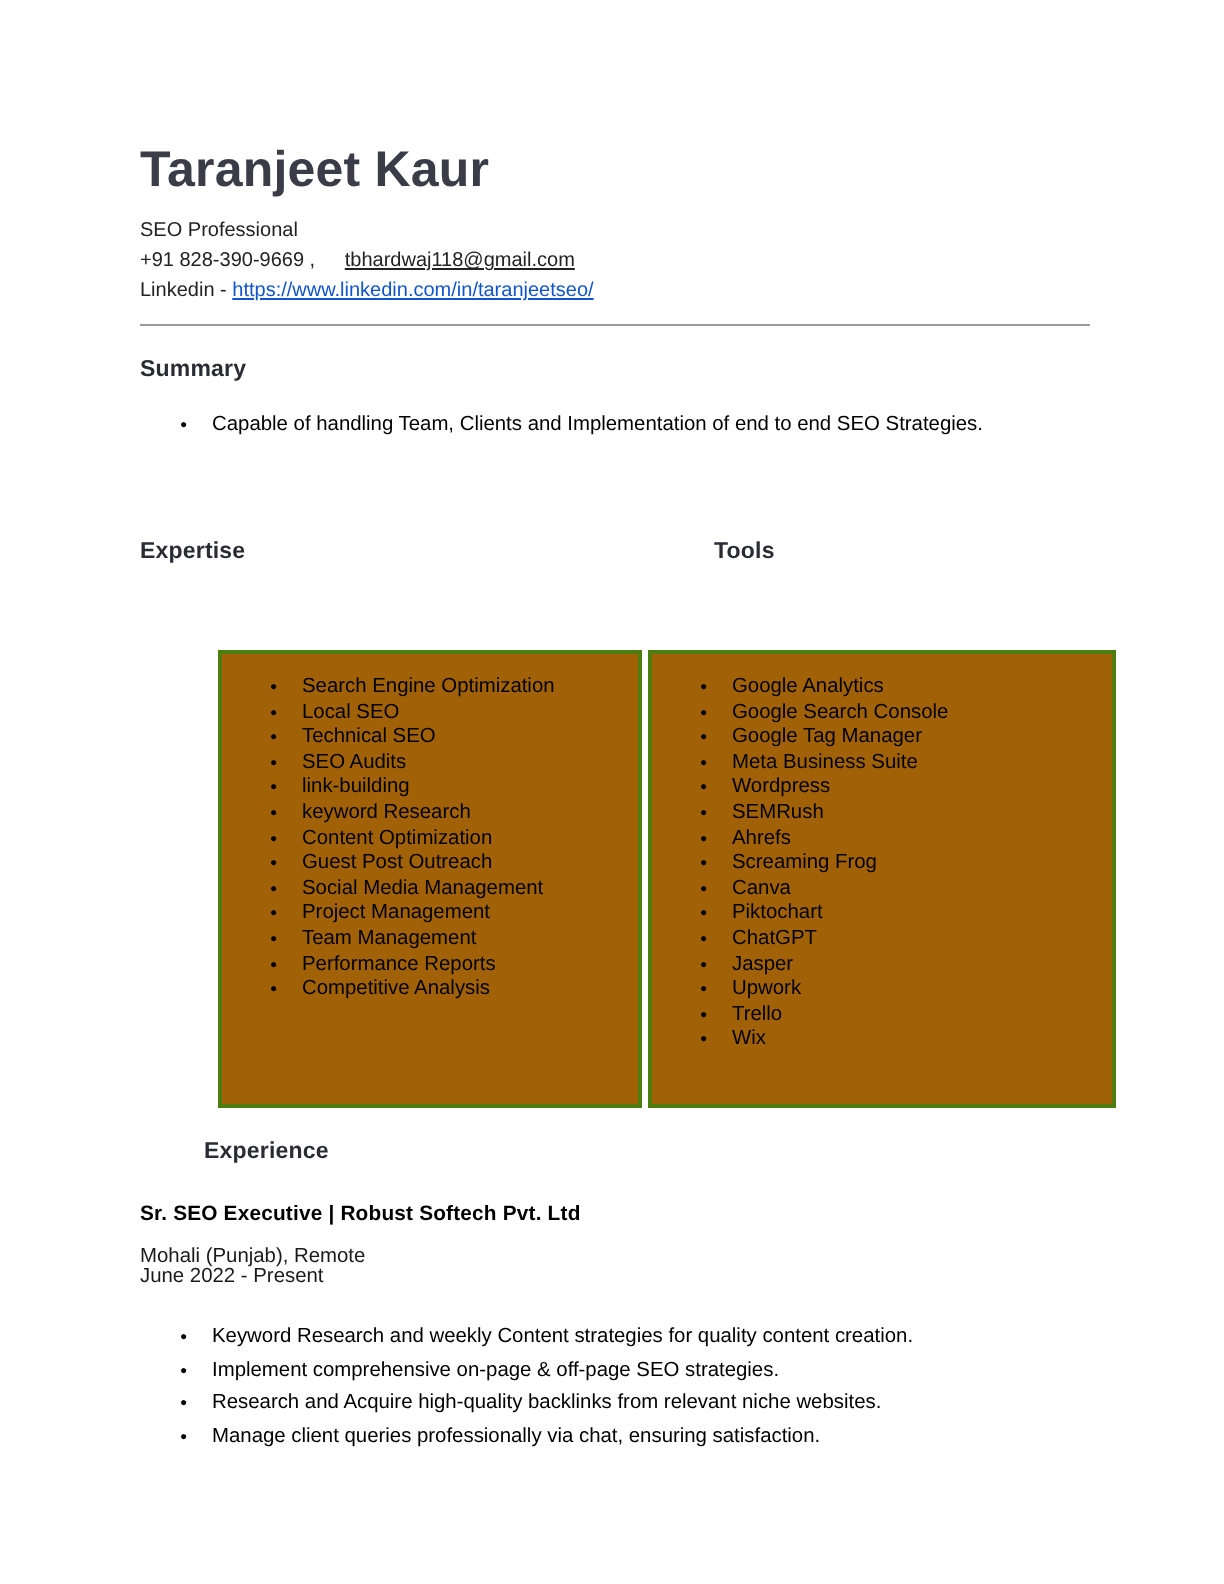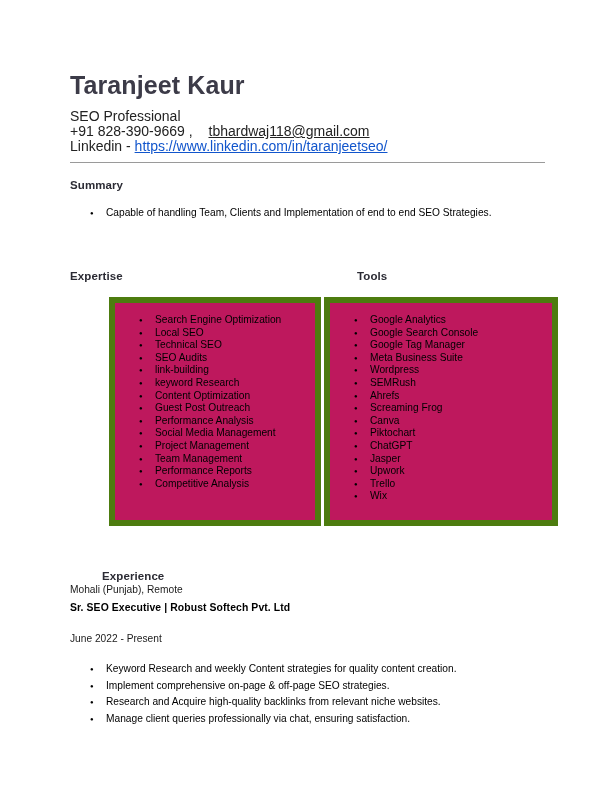--- a/index.html
+++ b/index.html
@@ -31,21 +31,21 @@
     font-size: 25px;
     font-weight: bold;
     color: #3c3b48;
     letter-spacing: 0.1px;
     line-height: 30px;
     white-space: nowrap;
   }
   .contact-line {
     position: absolute;
     left: 70px;
-    font-size: 14px;
+    font-size: 10px;
     color: #222222;
     line-height: 14px;
     white-space: nowrap;
   }
   .contact-1 { top: 109px; }
   .contact-2 { top: 124px; }
   .contact-3 { top: 139px; }
 
   .u-plain {
     text-decoration: underline;
@@ -110,23 +110,24 @@
   }
   .summary-list > li {
     line-height: 14.5px;
     margin-bottom: 1px;
   }
   .summary-list > li::before { top: 0px; }
 
   
   .box {
     position: absolute;
-    border: 6px solid #4d7c0f;
+    border: 2px solid #4d7c0f;
     box-sizing: border-box;
-    background: #be185d;
+    background: #a16207;
+    margin-top: 28px;
   }
   .box-left {
     left: 109px;
     top: 297px;
     width: 212px;
     height: 229px;
   }
   .box-right {
     left: 324px;
     top: 297px;
@@ -162,21 +163,21 @@
     white-space: nowrap;
     letter-spacing: 0.1px;
   }
   .job-meta {
     position: absolute;
     left: 70px;
     font-size: 10.2px;
     color: #1a1a1a;
     white-space: nowrap;
   }
-  .job-location { top: 584px; }
+  .job-location { top: 623px; }
   .job-dates { top: 633px; }
 
   .exp-list {
     position: absolute;
     left: 86px;
     top: 661px;
     width: 460px;
   }
   .exp-list > li {
     line-height: 16.6px;
@@ -214,21 +215,20 @@
   <div class="box box-left">
     <ul class="blist box-list">
       <li>Search Engine Optimization</li>
       <li>Local SEO</li>
       <li>Technical SEO</li>
       <li>SEO Audits</li>
       <li>link-building</li>
       <li>keyword Research</li>
       <li>Content Optimization</li>
       <li>Guest Post Outreach</li>
-      <li>Performance Analysis</li>
       <li>Social Media Management</li>
       <li>Project Management</li>
       <li>Team Management</li>
       <li>Performance Reports</li>
       <li>Competitive Analysis</li>
     </ul>
   </div>
 
   <div class="box box-right">
     <ul class="blist box-list">

